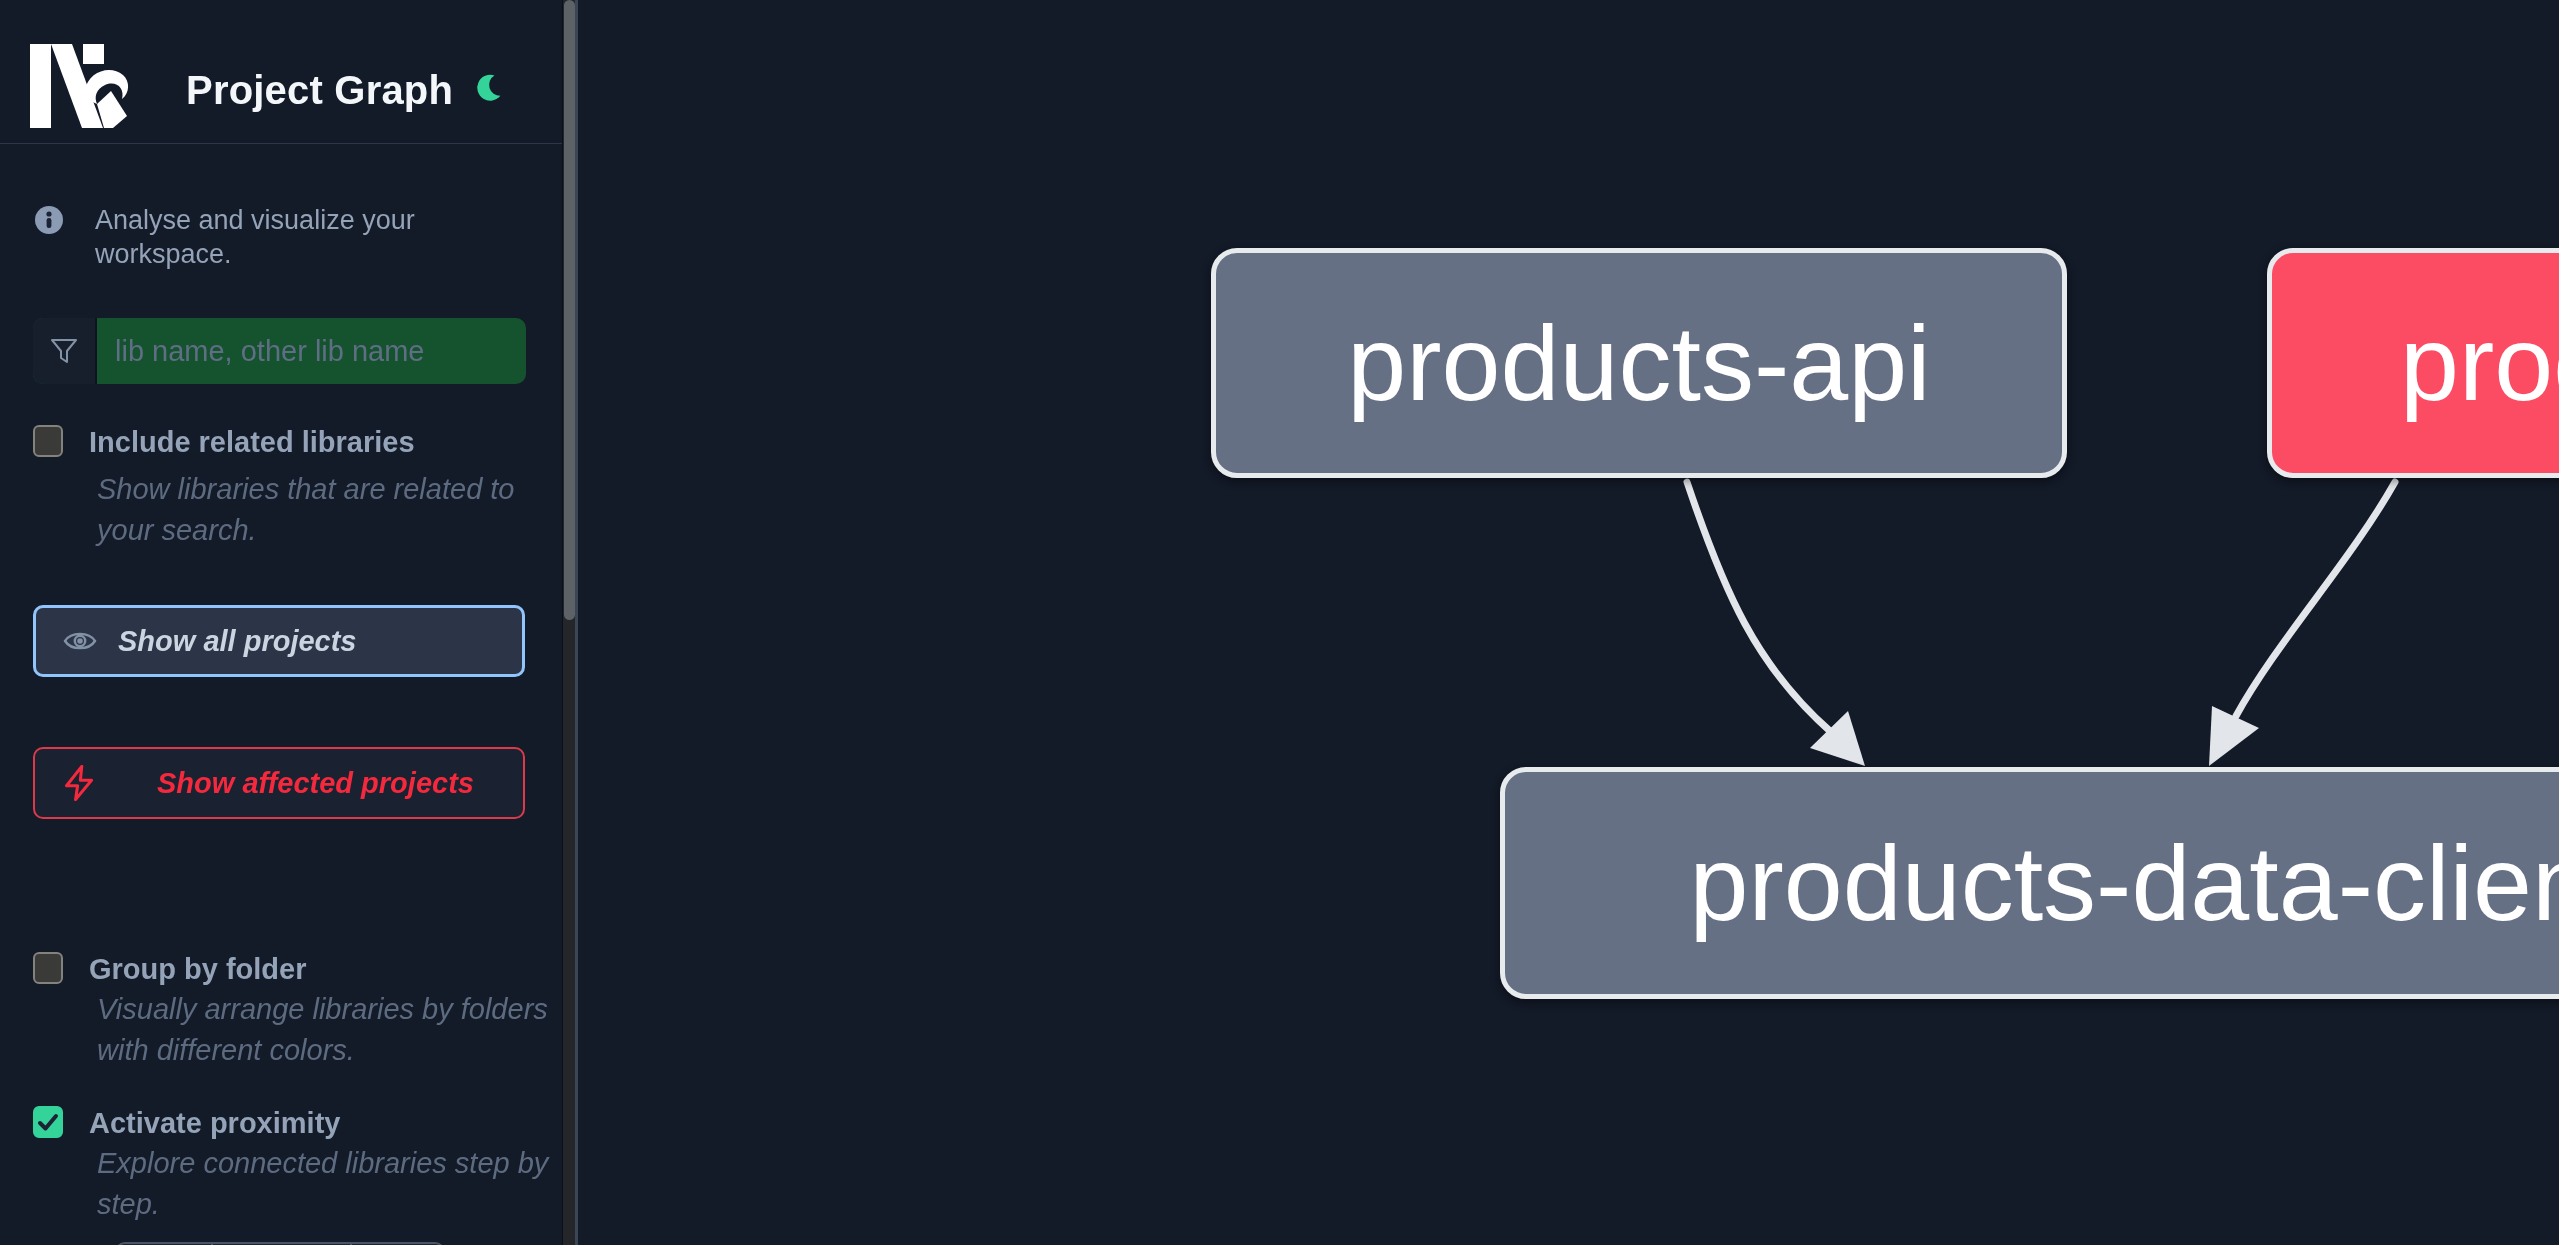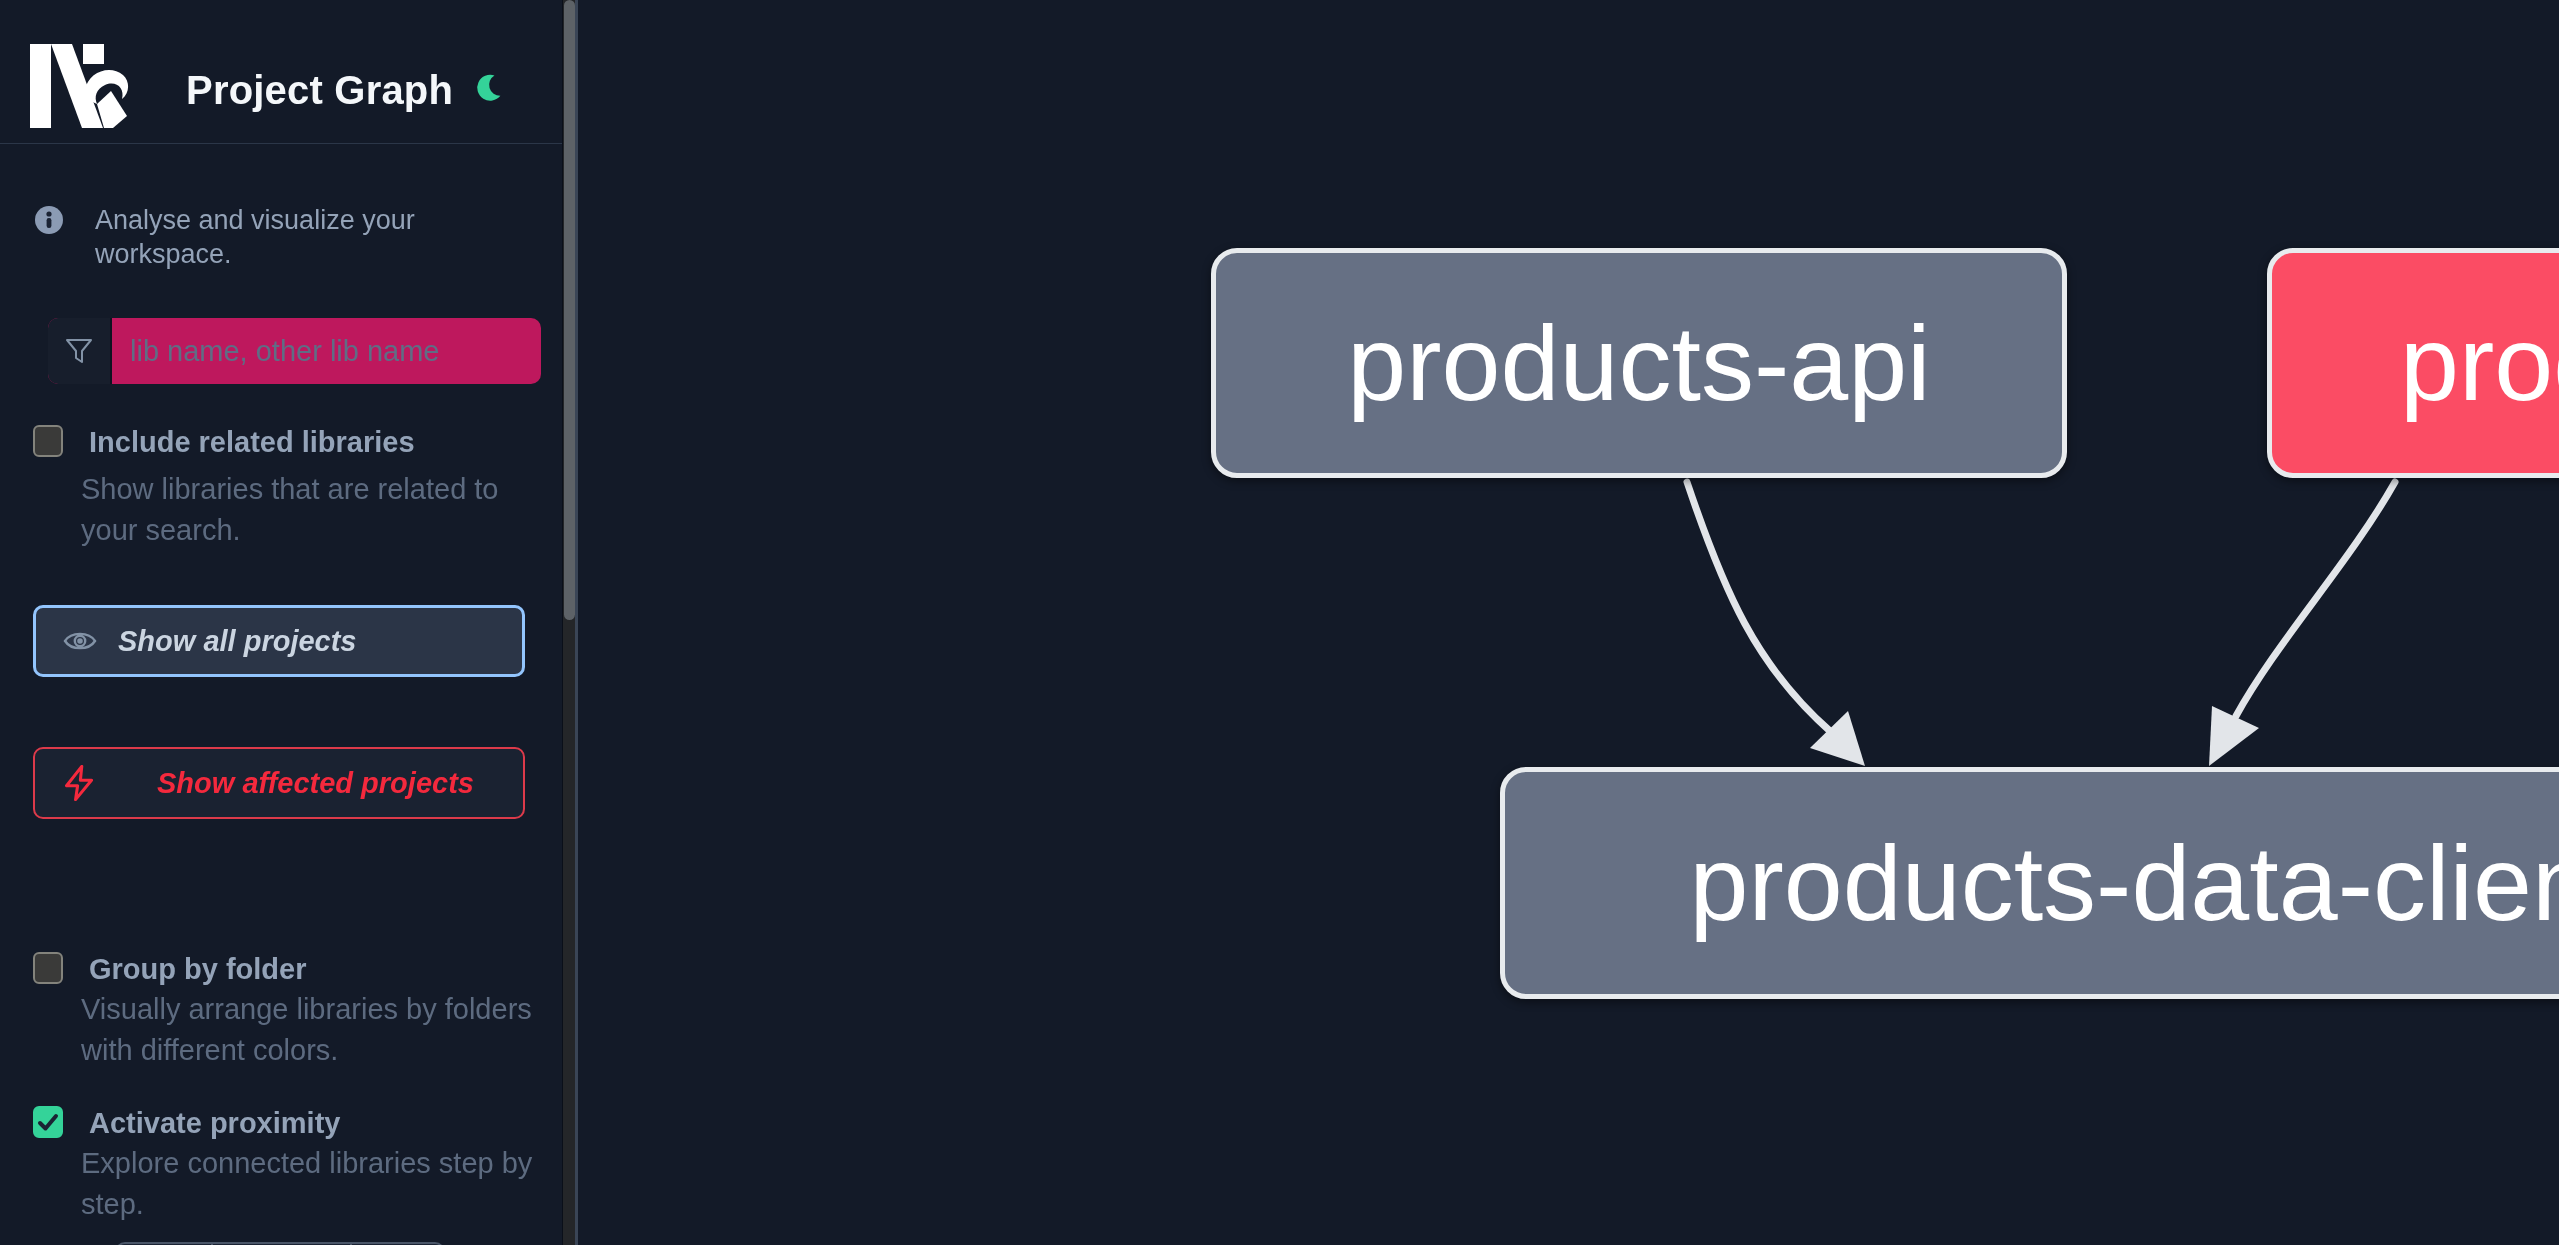--- a/index.html
+++ b/index.html
@@ -27,43 +27,43 @@
     position:absolute; left:186px; top:68px;
     font-size:40px; font-weight:700; color:#f4f7fa; letter-spacing:0.2px;
   }
   .moon-btn { position:absolute; left:473px; top:68px; width:40px; height:40px; cursor:pointer; }
 
   .info-row { position:absolute; left:35px; top:203px; width:500px; display:flex; align-items:flex-start; }
   .info-icon { width:28px; height:28px; flex:0 0 28px; margin-top:3px; }
   .info-text { margin-left:32px; font-size:27px; font-weight:500; color:#94a3b8; line-height:34px; }
 
   .search-box {
-    position:absolute; left:48px; top:318px; width:493px; height:66px;
-    background:#be185d; border-radius:10px; display:flex; overflow:hidden;
+    position:absolute; left:33px; top:318px; width:493px; height:66px;
+    background:#14532d; border-radius:10px; display:flex; overflow:hidden;
   }
   .search-icon-seg {
     width:64px; height:100%; background:#171e2c; border-right:2px solid #0d1320;
     display:flex; align-items:center; justify-content:center; flex:0 0 64px;
   }
   .search-box input {
     flex:1; background:transparent; border:none; outline:none;
     font-family:"Liberation Sans", sans-serif;
     font-size:29px; color:#cbd5e1; padding:0 18px;
   }
   .search-box input::placeholder { color:#5f6d85; opacity:1; }
 
   
   .check-row { position:absolute; left:33px; width:500px; }
   .checkbox {
     position:absolute; left:0; top:0; width:30px; height:32px; border-radius:6px;
     background:#3a3a39; border:2px solid #83837c; cursor:pointer;
   }
   .checkbox.checked { background:#34d399; border-color:#34d399; display:flex; align-items:center; justify-content:center; }
   .check-label { position:absolute; left:56px; top:1px; font-size:29px; font-weight:700; color:#94a3b8; white-space:nowrap; }
-  .check-desc  { position:absolute; left:48px; width:470px; font-size:29px; font-weight:400; color:#5d6b80; line-height:41px; }
+  .check-desc  { position:absolute; left:64px; width:470px; font-size:29px; font-weight:400; color:#5d6b80; line-height:41px;font-style:italic; }
 
   
   .view-btn {
     position:absolute; left:33px; width:492px; height:72px; border-radius:10px;
     display:flex; align-items:center; cursor:pointer; background:#202939;
     border:2px solid #4a5668;
     font-style:italic;
   }
   .view-btn .btn-icon { margin-left:26px; width:36px; height:36px; display:flex; align-items:center; justify-content:center; }
   .view-btn .btn-label { margin-left:20px; font-size:29px; font-weight:600; color:#cbd5e1; }

